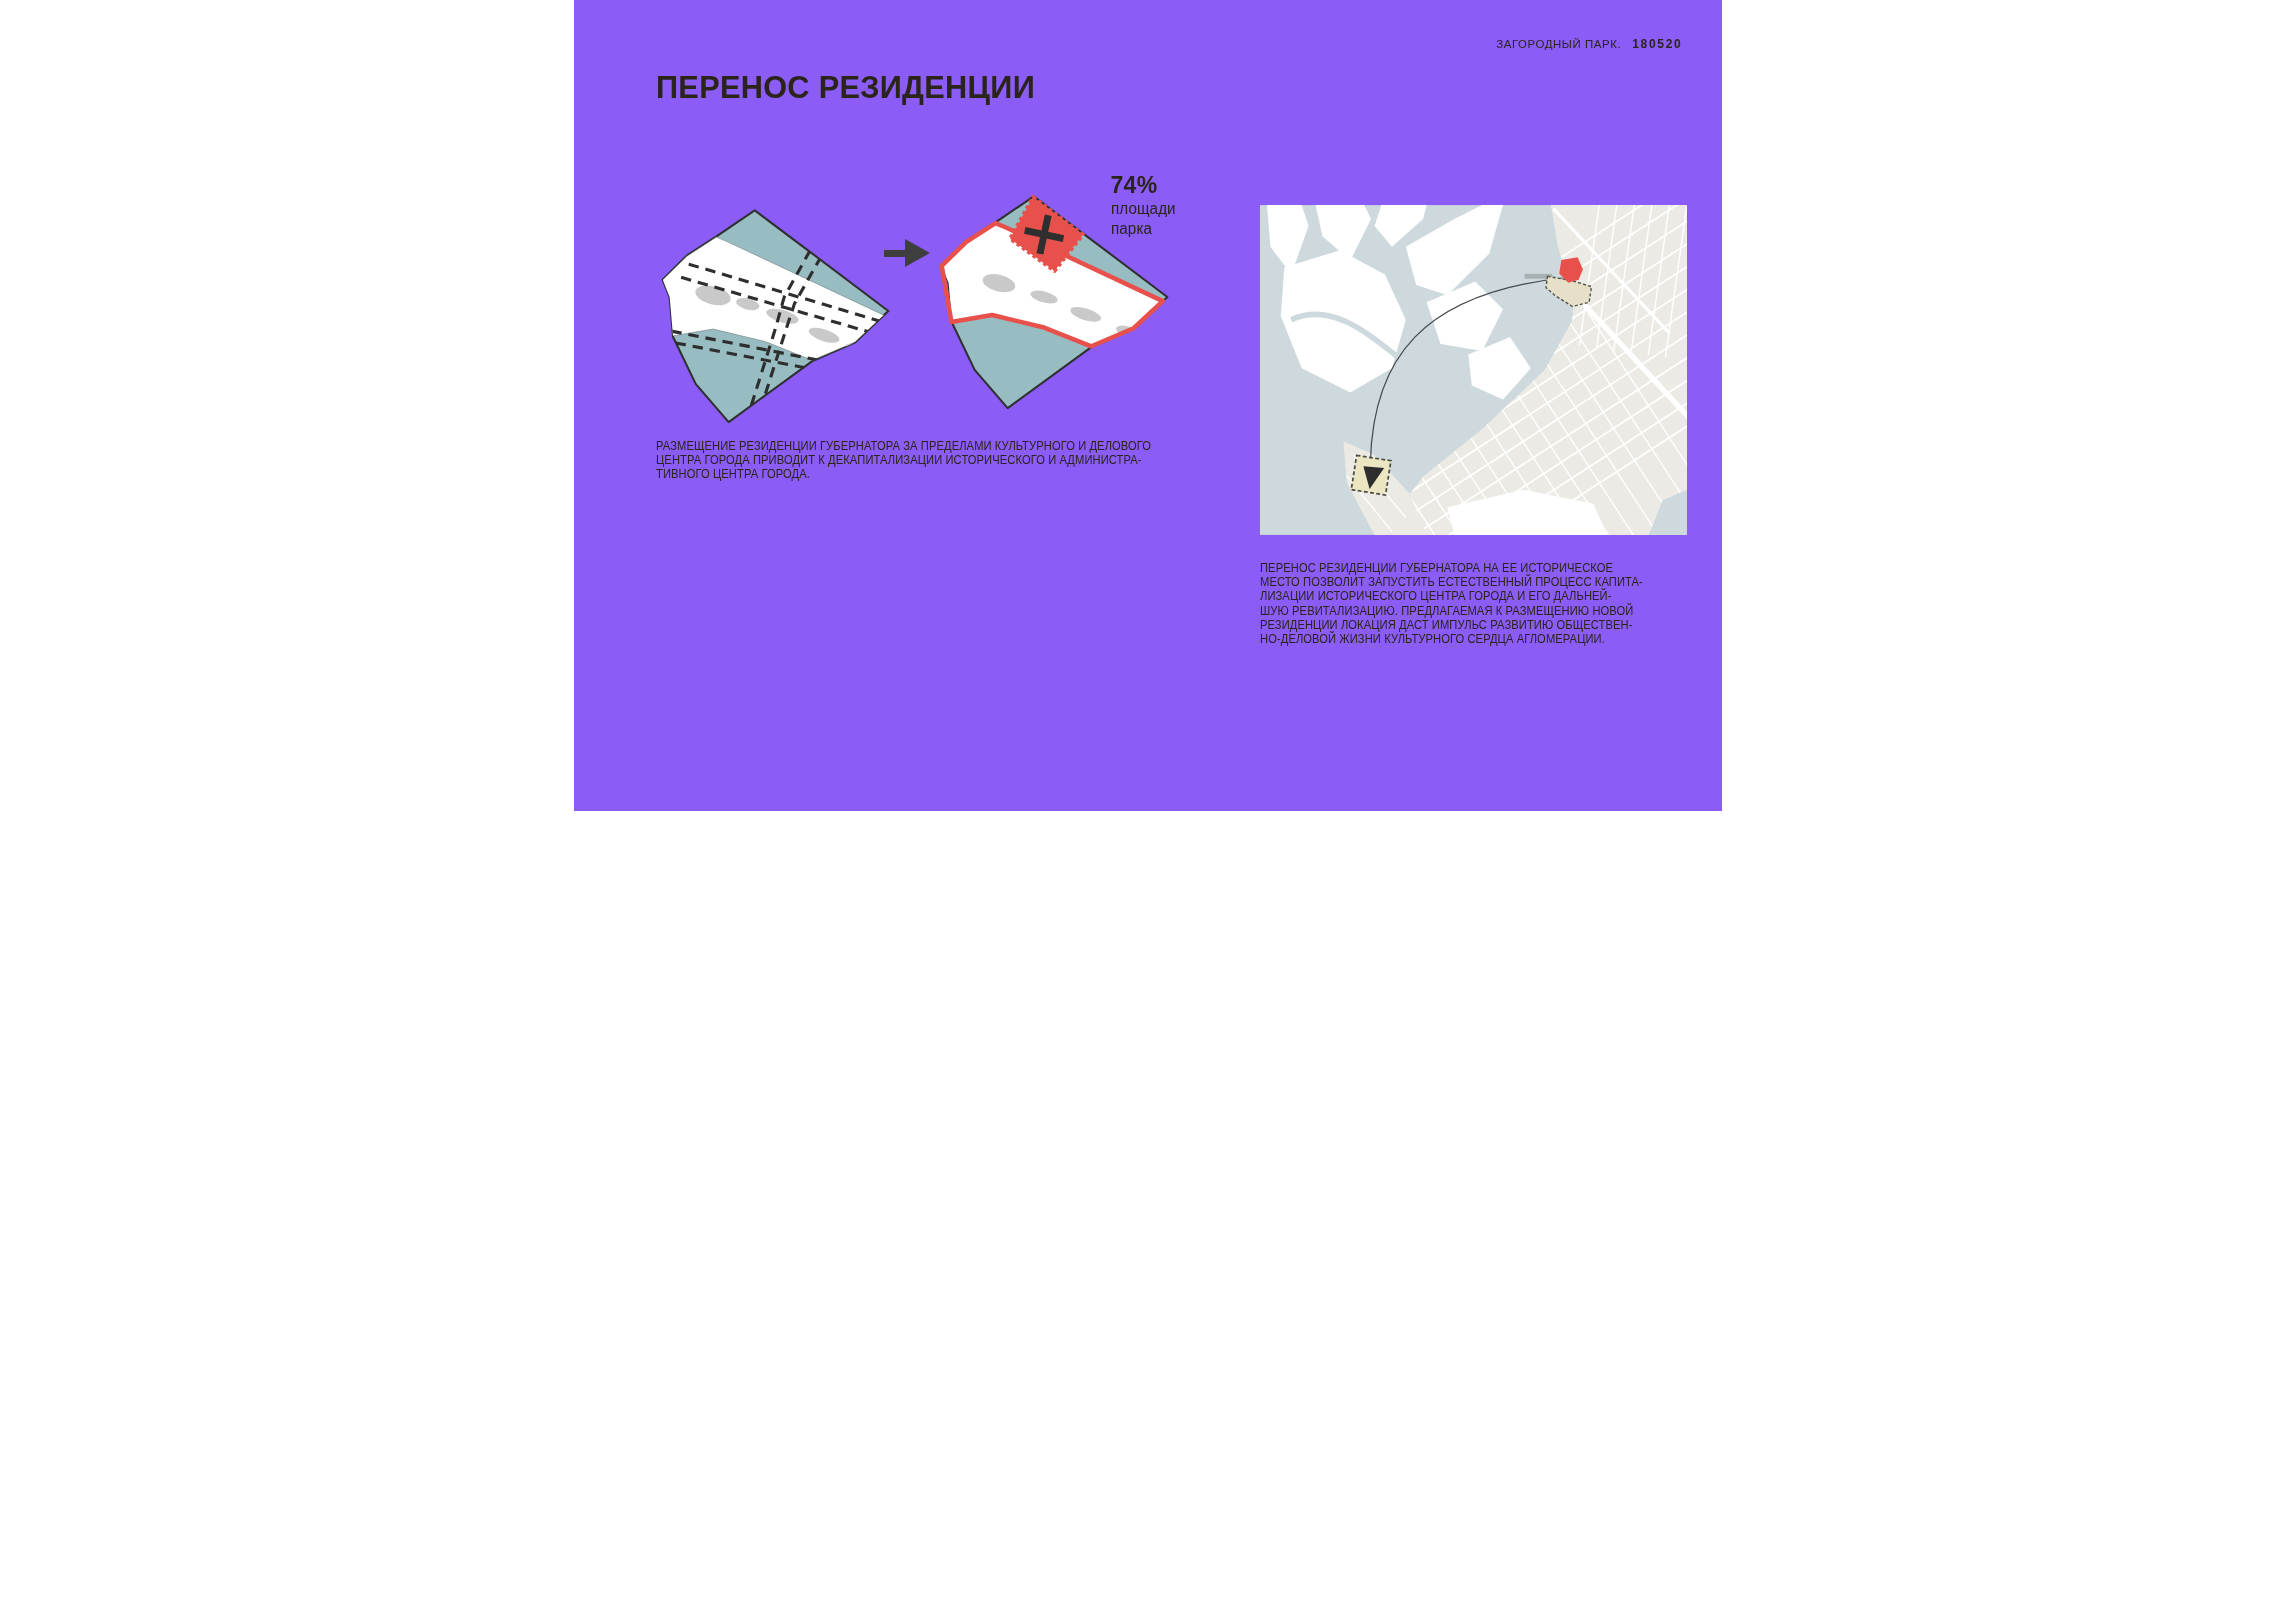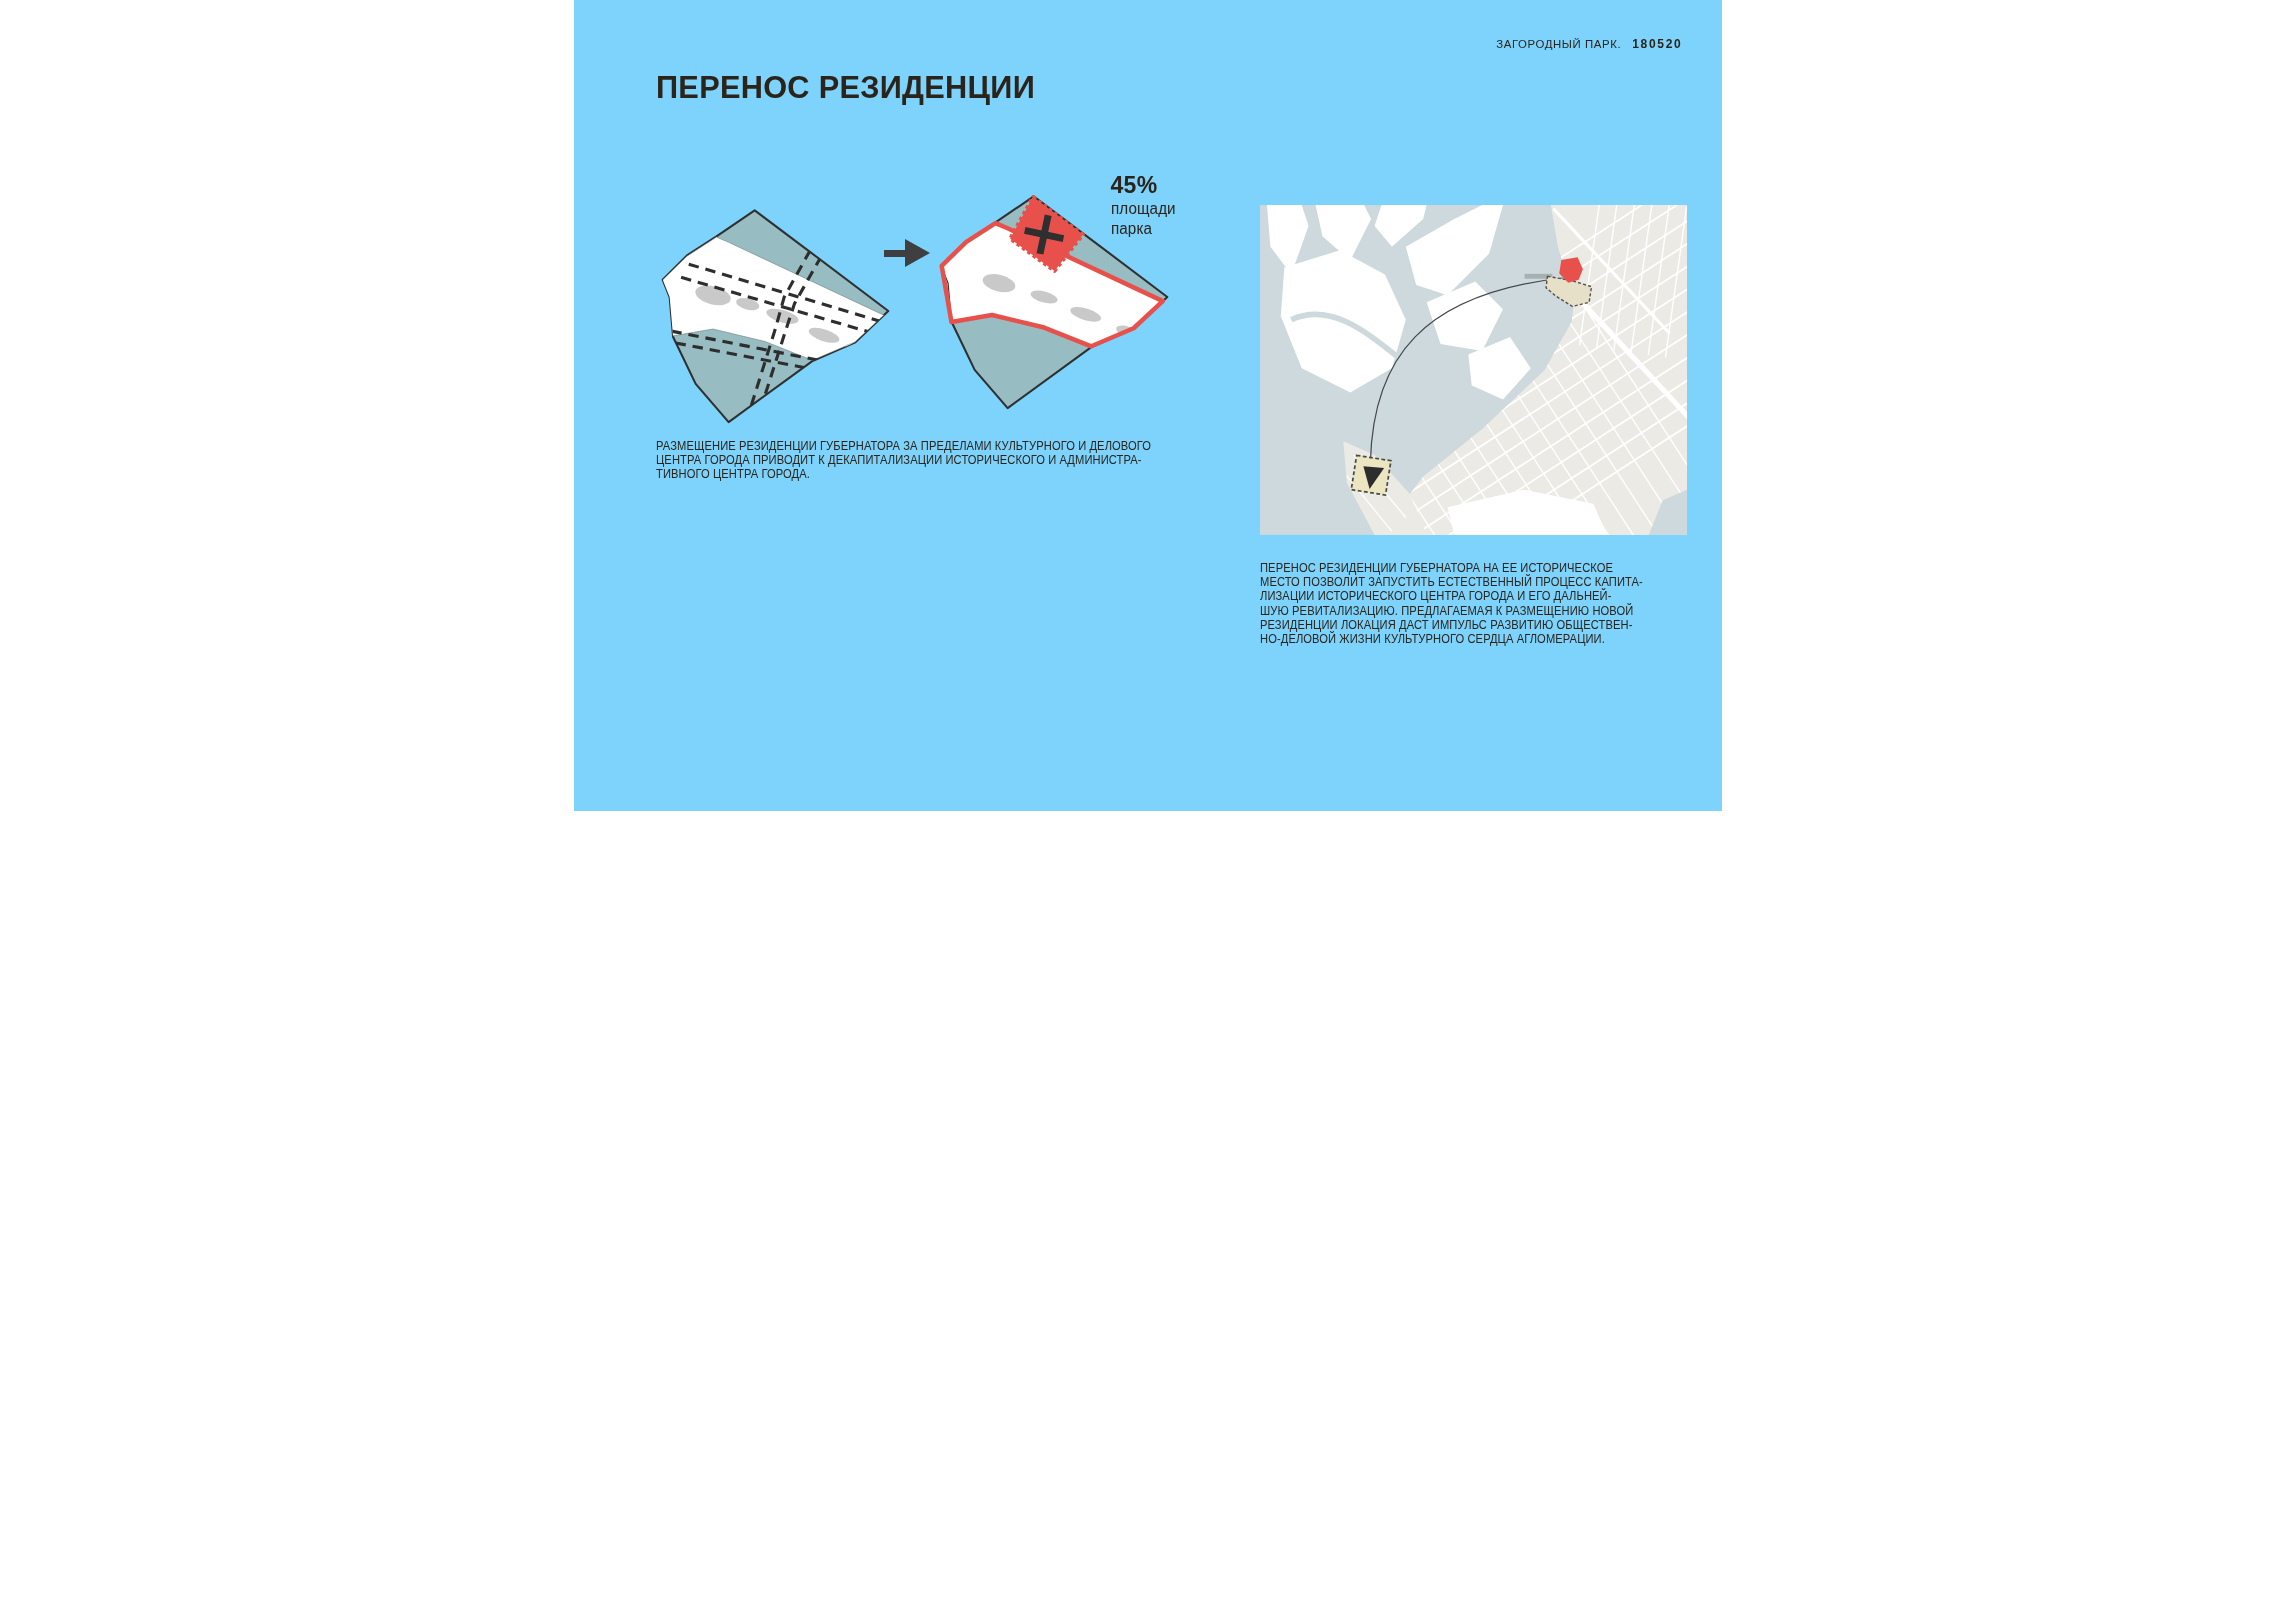--- a/index.html
+++ b/index.html
@@ -1,20 +1,20 @@
 <!DOCTYPE html>
 <html style="font-size:11px"><head>
 <meta charset="utf-8">
 <style>
   html,body{margin:0;padding:0;background:#ffffff;}
   .slide{
     position:relative;
     width:1148px;height:811px;
     margin:0 auto;
-    background:#7dd3fc;
+    background:#8b5cf6;
     font-family:"Liberation Sans", sans-serif;
     color:#2b241b;
     overflow:hidden;
   }
   .header{
     position:absolute;top:37px;right:39px;
     display:flex;align-items:baseline;gap:11px;
   }
   .header .tag{
     font-size:11.4px;letter-spacing:0.6px;font-weight:400;color:#2b241b;
@@ -109,21 +109,21 @@
     </g>
     <polygon points="5,250 75,182 160,127 195,142 642,352 558,430 436,482 300,428 150,392 33,412" fill="none" stroke="#e8514b" stroke-width="13" stroke-linejoin="round"></polygon>
     <polygon points="268,52 412,160 330,265 202,172" fill="#e8514b" stroke="#e8514b" stroke-width="11" stroke-dasharray="10 9" stroke-linejoin="round"></polygon>
     <g transform="rotate(12 300 160)" stroke="#2f2f2f" stroke-width="20">
       <line x1="243" y1="160" x2="357" y2="160"></line>
       <line x1="300" y1="103" x2="300" y2="217"></line>
     </g>
   </svg>
 
   <div class="stat">
-    <div class="val">45%</div>
+    <div class="val">74%</div>
     <div class="lbl para" style="position:static">площади
 парка</div>
   </div>
 
   <div class="para para-left">РАЗМЕЩЕНИЕ РЕЗИДЕНЦИИ ГУБЕРНАТОРА ЗА ПРЕДЕЛАМИ КУЛЬТУРНОГО И ДЕЛОВОГО
 ЦЕНТРА ГОРОДА ПРИВОДИТ К ДЕКАПИТАЛИЗАЦИИ ИСТОРИЧЕСКОГО И АДМИНИСТРА-
 ТИВНОГО ЦЕНТРА ГОРОДА.</div>
 
   <svg class="citymap" viewBox="0 0 1230 950">
     <defs>

